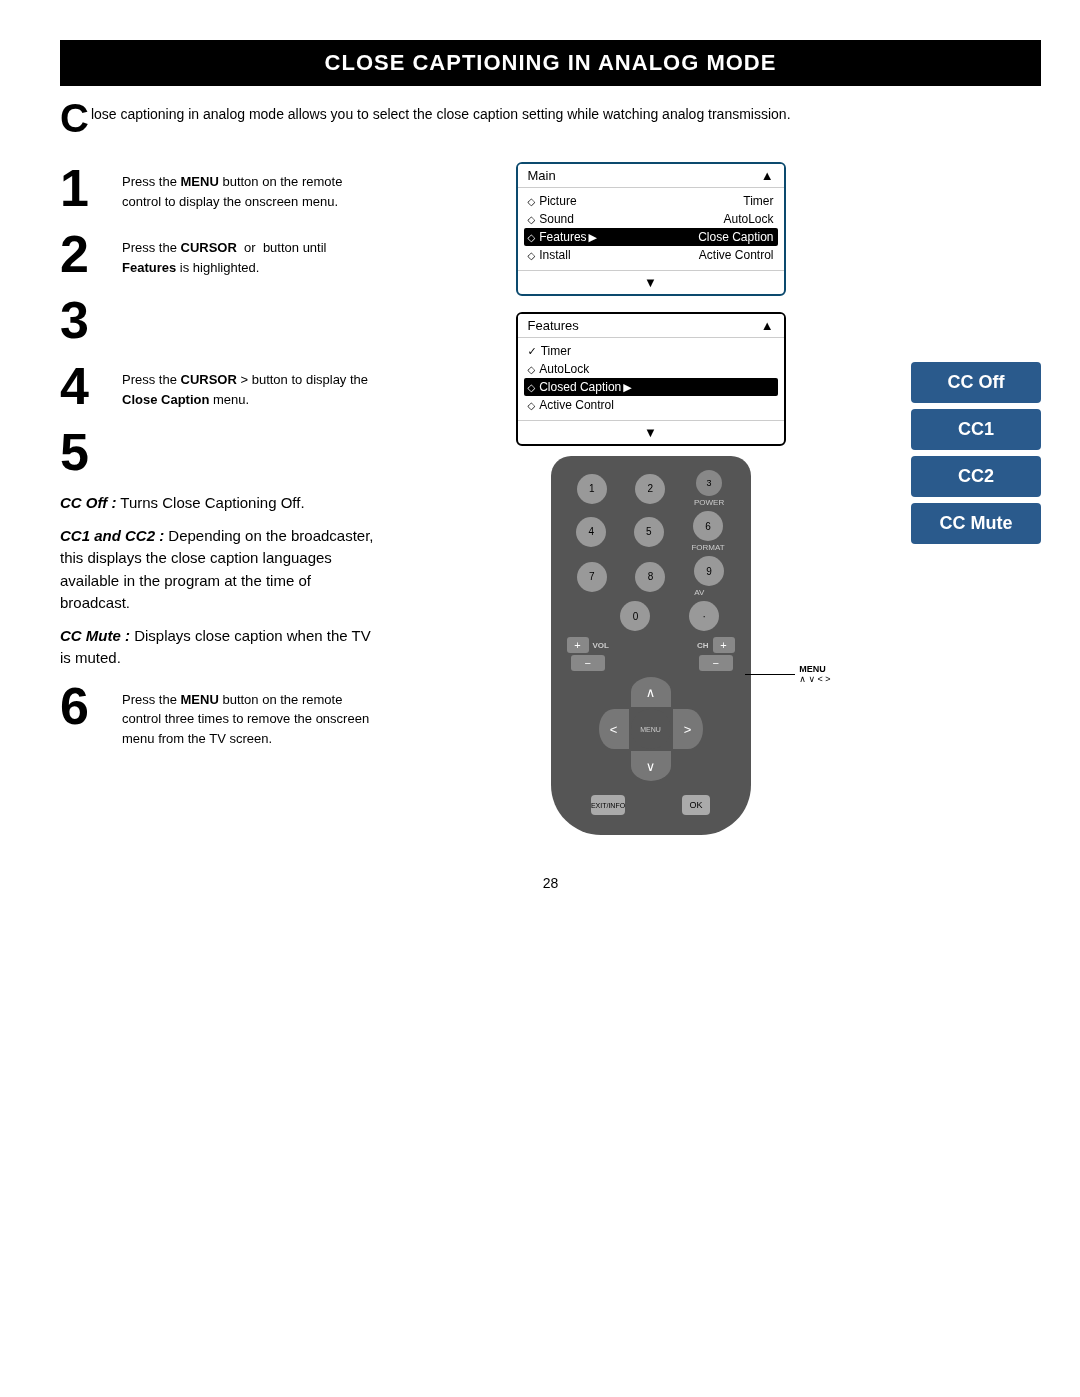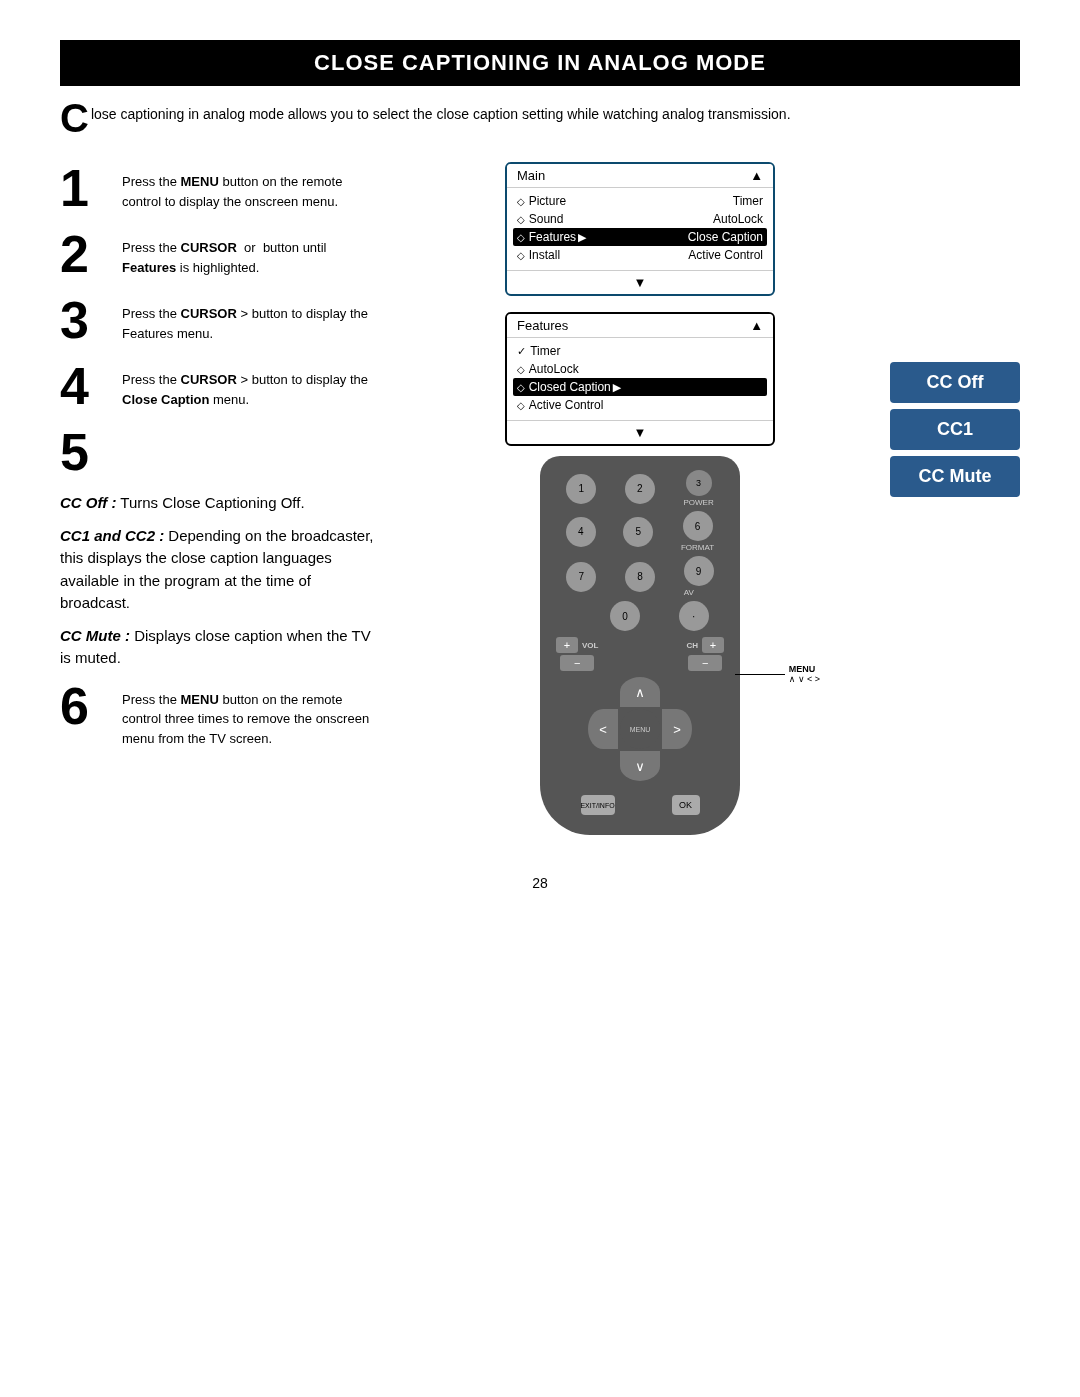--- a/index.html
+++ b/index.html
@@ -9,21 +9,21 @@
       font-size: 13px;
       color: #000;
       width: 1080px;
       min-height: 1397px;
       position: relative;
     }
 
     .page {
       width: 1080px;
       min-height: 1397px;
-      padding: 40px 60px 60px 60px;
+      padding: 40px 39px 60px 60px;
       background: #fff;
       position: relative;
     }
 
     
     .page-title-bar {
       background: #000;
       color: #fff;
       text-align: center;
       padding: 10px 20px;
@@ -354,23 +354,20 @@
 
       <div class="step">
         <div class="step-number">2</div>
         <div class="step-text">
           Press the <b>CURSOR</b>&nbsp; or &nbsp;button until <b>Features</b> is highlighted.
         </div>
       </div>
 
       <div class="step">
         <div class="step-number">3</div>
-        <div class="step-text">
-          Press the <b>CURSOR</b> &gt; button to display the Features menu.
-        </div>
       </div>
 
       <div class="step">
         <div class="step-number">4</div>
         <div class="step-text">
           Press the <b>CURSOR</b> &gt; button to display the <b>Close Caption</b> menu.
         </div>
       </div>
 
       <div class="step">
@@ -573,20 +570,21 @@
               </div>
 
             </div>
           </div>
 
         </div>
 
         <div class="cc-sidebar">
           <div class="cc-option-box cc-off">CC Off</div>
           <div class="cc-option-box cc1">CC1</div>
+          <div class="cc-option-box cc2">CC2</div>
           <div class="cc-option-box cc-mute">CC Mute</div>
         </div>
 
       </div>
 
     </div>
 
   </div>
 
   <div class="page-number">28</div>

